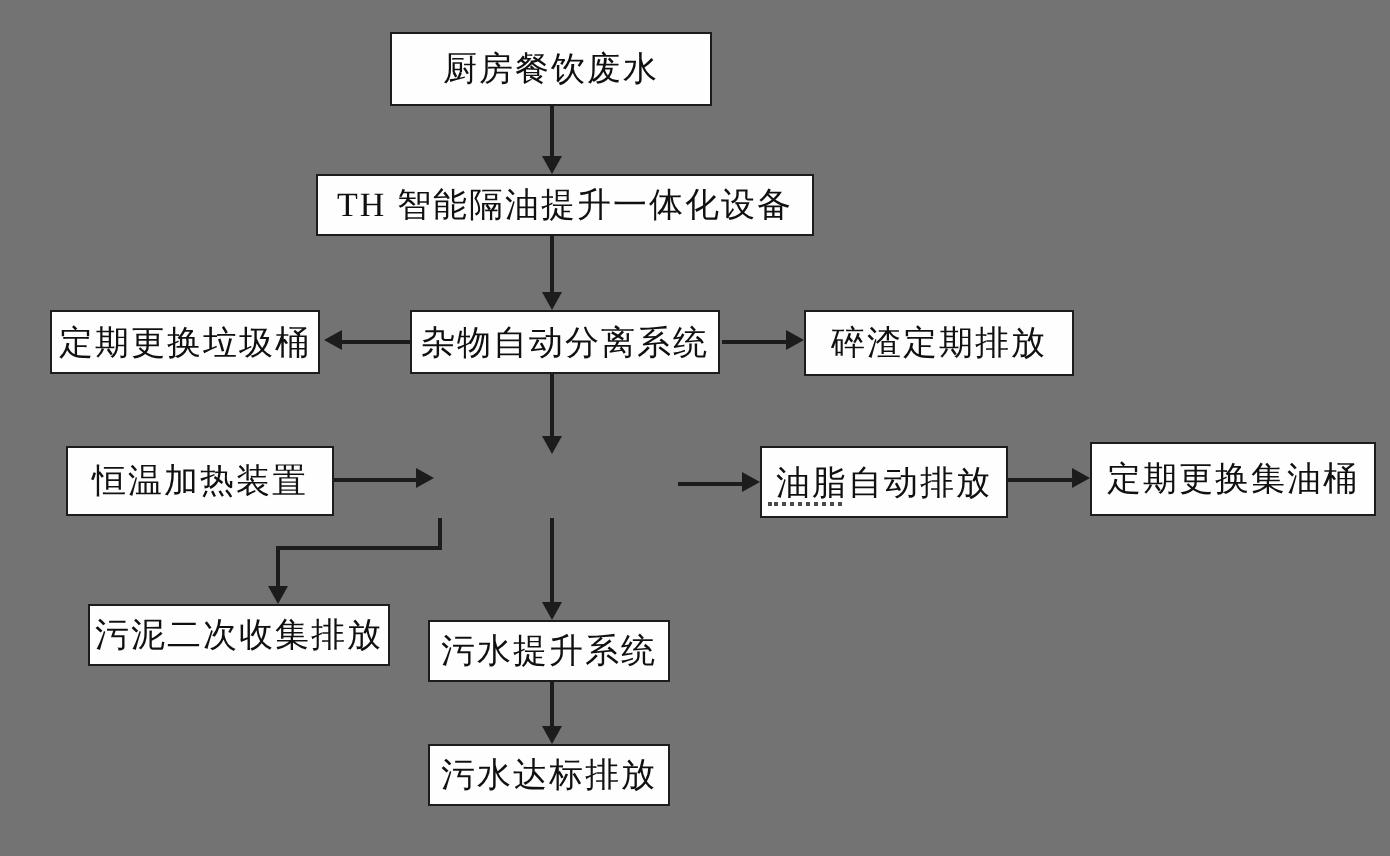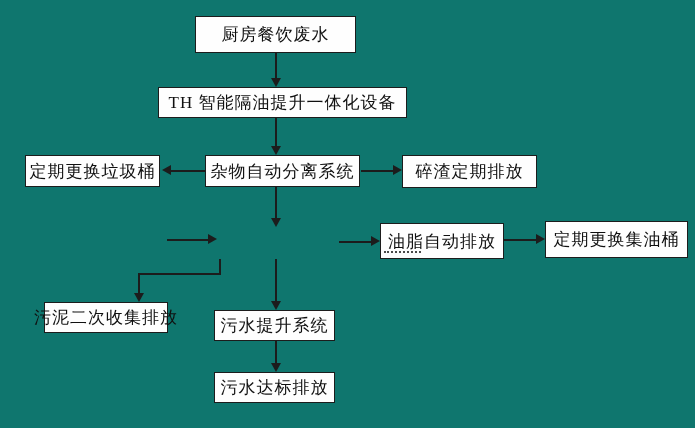--- a/index.html
+++ b/index.html
@@ -1,17 +1,17 @@
 <!DOCTYPE html>
 <html><head>
 <meta charset="utf-8">
 <style>
   html,body { margin:0; padding:0; background:#ffffff; }
   .stage {
-    position:relative; width:695px; height:428px; background:#0f766e;
+    position:relative; width:695px; height:428px; background:#737373;
     font-family:"Liberation Serif","DejaVu Serif",serif;
     overflow:hidden;
   }
   .node {
     position:absolute; box-sizing:border-box;
     border:1.5px solid #1c1c1c; background:#fefefe;
     display:flex; align-items:center; justify-content:center;
     font-size:17px; color:#101010; white-space:nowrap;
     letter-spacing:1px;
   }
@@ -26,23 +26,24 @@
 </head>
 <body>
 
 <div class="stage">
 
   <div class="node" style="left:195px; top:16px;  width:161px; height:37px;">厨房餐饮废水</div>
   <div class="node" style="left:158px; top:87px;  width:249px; height:31px;">TH 智能隔油提升一体化设备</div>
   <div class="node" style="left:25px;  top:155px; width:135px; height:32px;text-align:center;">定期更换垃圾桶</div>
   <div class="node" style="left:402px; top:155px; width:135px; height:33px;">碎渣定期排放</div>
   <div class="node" style="left:205px; top:155px; width:155px; height:32px;">杂物自动分离系统</div>
+  <div class="node" style="left:33px;  top:223px; width:134px; height:35px;">恒温加热装置</div>
   <div class="node" style="left:545px; top:221px; width:143px; height:37px;">定期更换集油桶</div>
   <div class="node" style="left:380px; top:223px; width:124px; height:36px;">油脂自动排放</div>
-  <div class="node" style="left:44px;  top:302px; width:124px; height:31px;text-align:center;">污泥二次收集排放</div>
+  <div class="node" style="left:44px;  top:302px; width:151px; height:31px;text-align:center;">污泥二次收集排放</div>
   <div class="node" style="left:214px; top:310px; width:121px; height:31px;">污水提升系统</div>
   <div class="node" style="left:214px; top:372px; width:121px; height:31px;">污水达标排放</div>
 
   <div class="dots" style="left:384px; top:248px; width:37px;"></div>
 
   <div class="vline" style="left:275px; top:53px;  height:25px;"></div>
   <div class="arr arr-down" style="left:271px; top:78px;"></div>
 
   <div class="vline" style="left:275px; top:118px; height:28px;"></div>
   <div class="arr arr-down" style="left:271px; top:146px;"></div>

